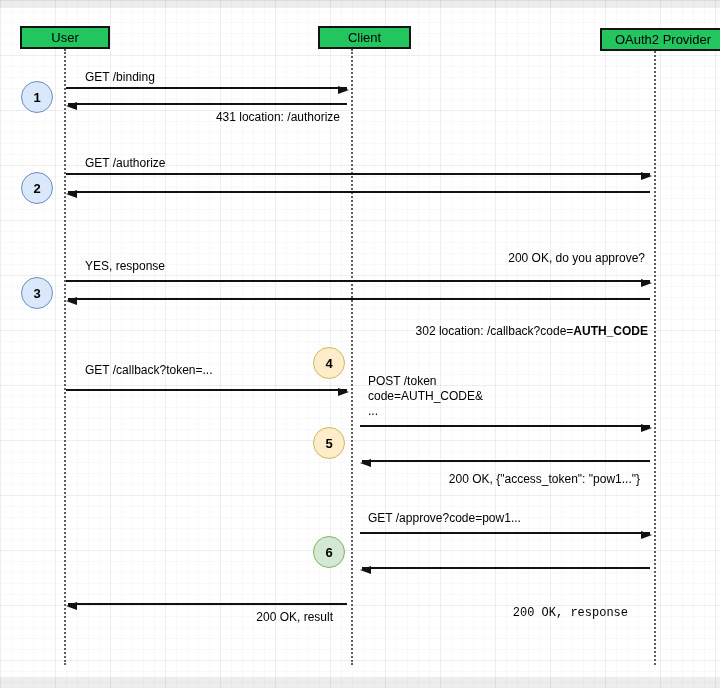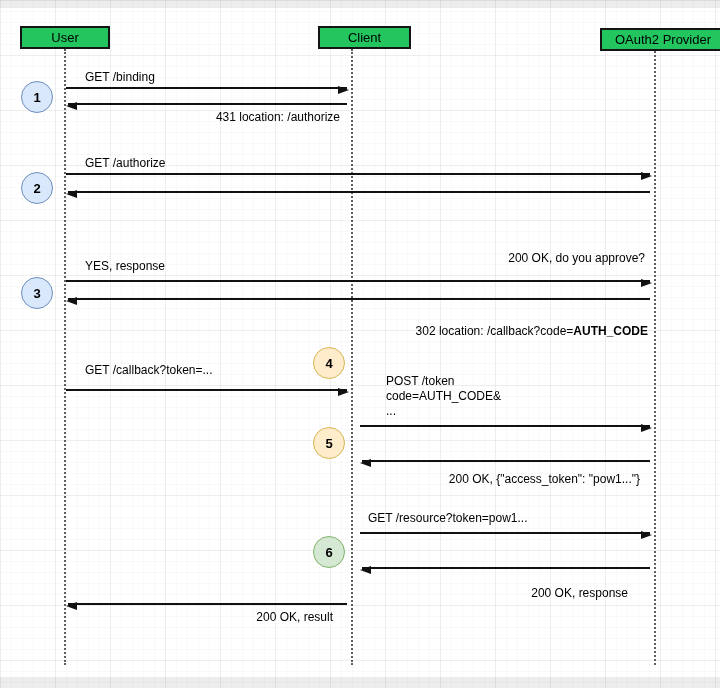--- a/index.html
+++ b/index.html
@@ -101,28 +101,28 @@
 <div class="msg-line left" style="left:68px;top:191px;width:582px;"></div>
 <div class="msg-label ralign" style="left:400px;top:211px;width:245px;margin-top:40px;">200 OK, do you approve?</div>
 
 <div class="msg-label" style="left:85px;top:259px;">YES, response</div>
 <div class="msg-line right" style="left:66px;top:280px;width:584px;"></div>
 <div class="msg-line left" style="left:68px;top:298px;width:582px;"></div>
 <div class="msg-label ralign" style="left:330px;top:324px;width:318px;"><span>302 location: /callback?code=</span><span class="bold">AUTH_CODE</span></div>
 
 <div class="msg-label" style="left:85px;top:363px;">GET /callback?token=...</div>
 <div class="msg-line right" style="left:66px;top:389px;width:281px;"></div>
-<div class="msg-label multiline" style="left:386px;top:374px;">
+<div class="msg-label multiline" style="left:368px;top:374px;">
   <div>POST /token</div>
   <div>code=AUTH_CODE&amp;</div>
   <div>...</div>
 </div>
 <div class="msg-line right" style="left:360px;top:425px;width:290px;"></div>
 
 <div class="msg-line left" style="left:362px;top:460px;width:288px;"></div>
 <div class="msg-label ralign" style="left:380px;top:472px;width:260px;">200 OK, {"access_token": "pow1..."}</div>
 
-<div class="msg-label" style="left:368px;top:511px;">GET /resource?token=pow1...</div>
+<div class="msg-label" style="left:368px;top:511px;">GET /approve?code=pow1...</div>
 <div class="msg-line right" style="left:360px;top:532px;width:290px;"></div>
 <div class="msg-line left" style="left:362px;top:567px;width:288px;"></div>
-<div class="msg-label ralign" style="left:428px;top:586px;width:200px;">200 OK, response</div>
+<div class="msg-label ralign" style="left:428px;top:606px;width:200px;font-family:Liberation Mono, monospace;">200 OK, response</div>
 <div class="msg-line left" style="left:68px;top:603px;width:279px;"></div>
 <div class="msg-label ralign" style="left:133px;top:610px;width:200px;">200 OK, result</div>
 
 </body></html>

